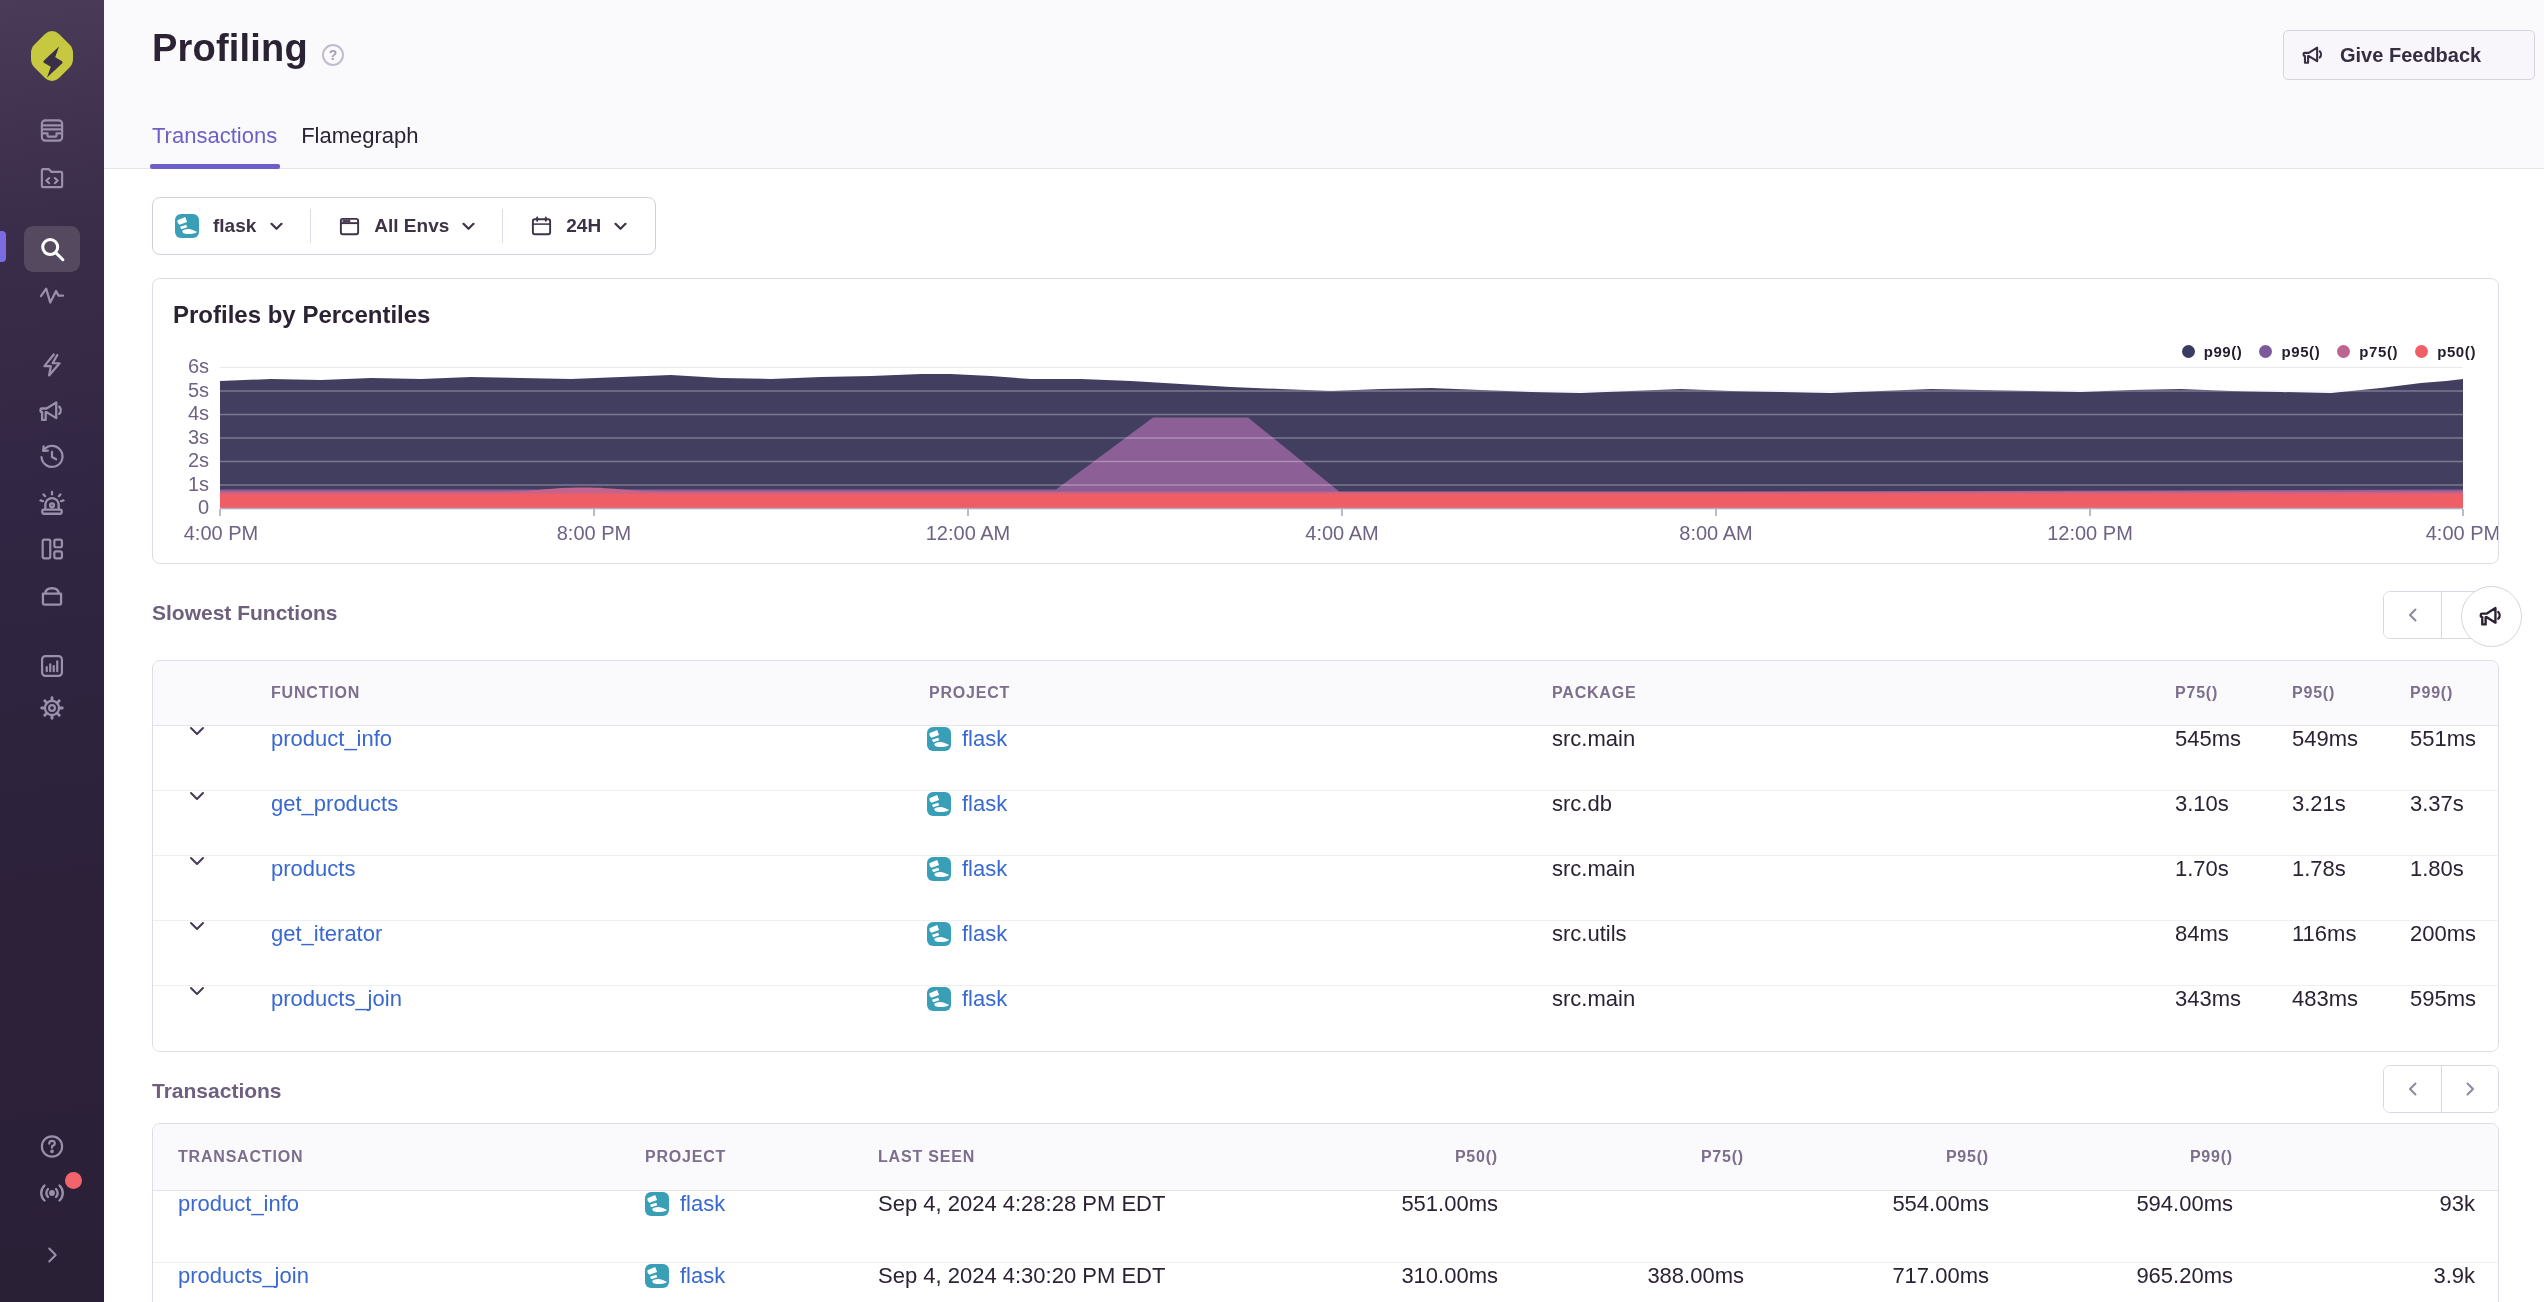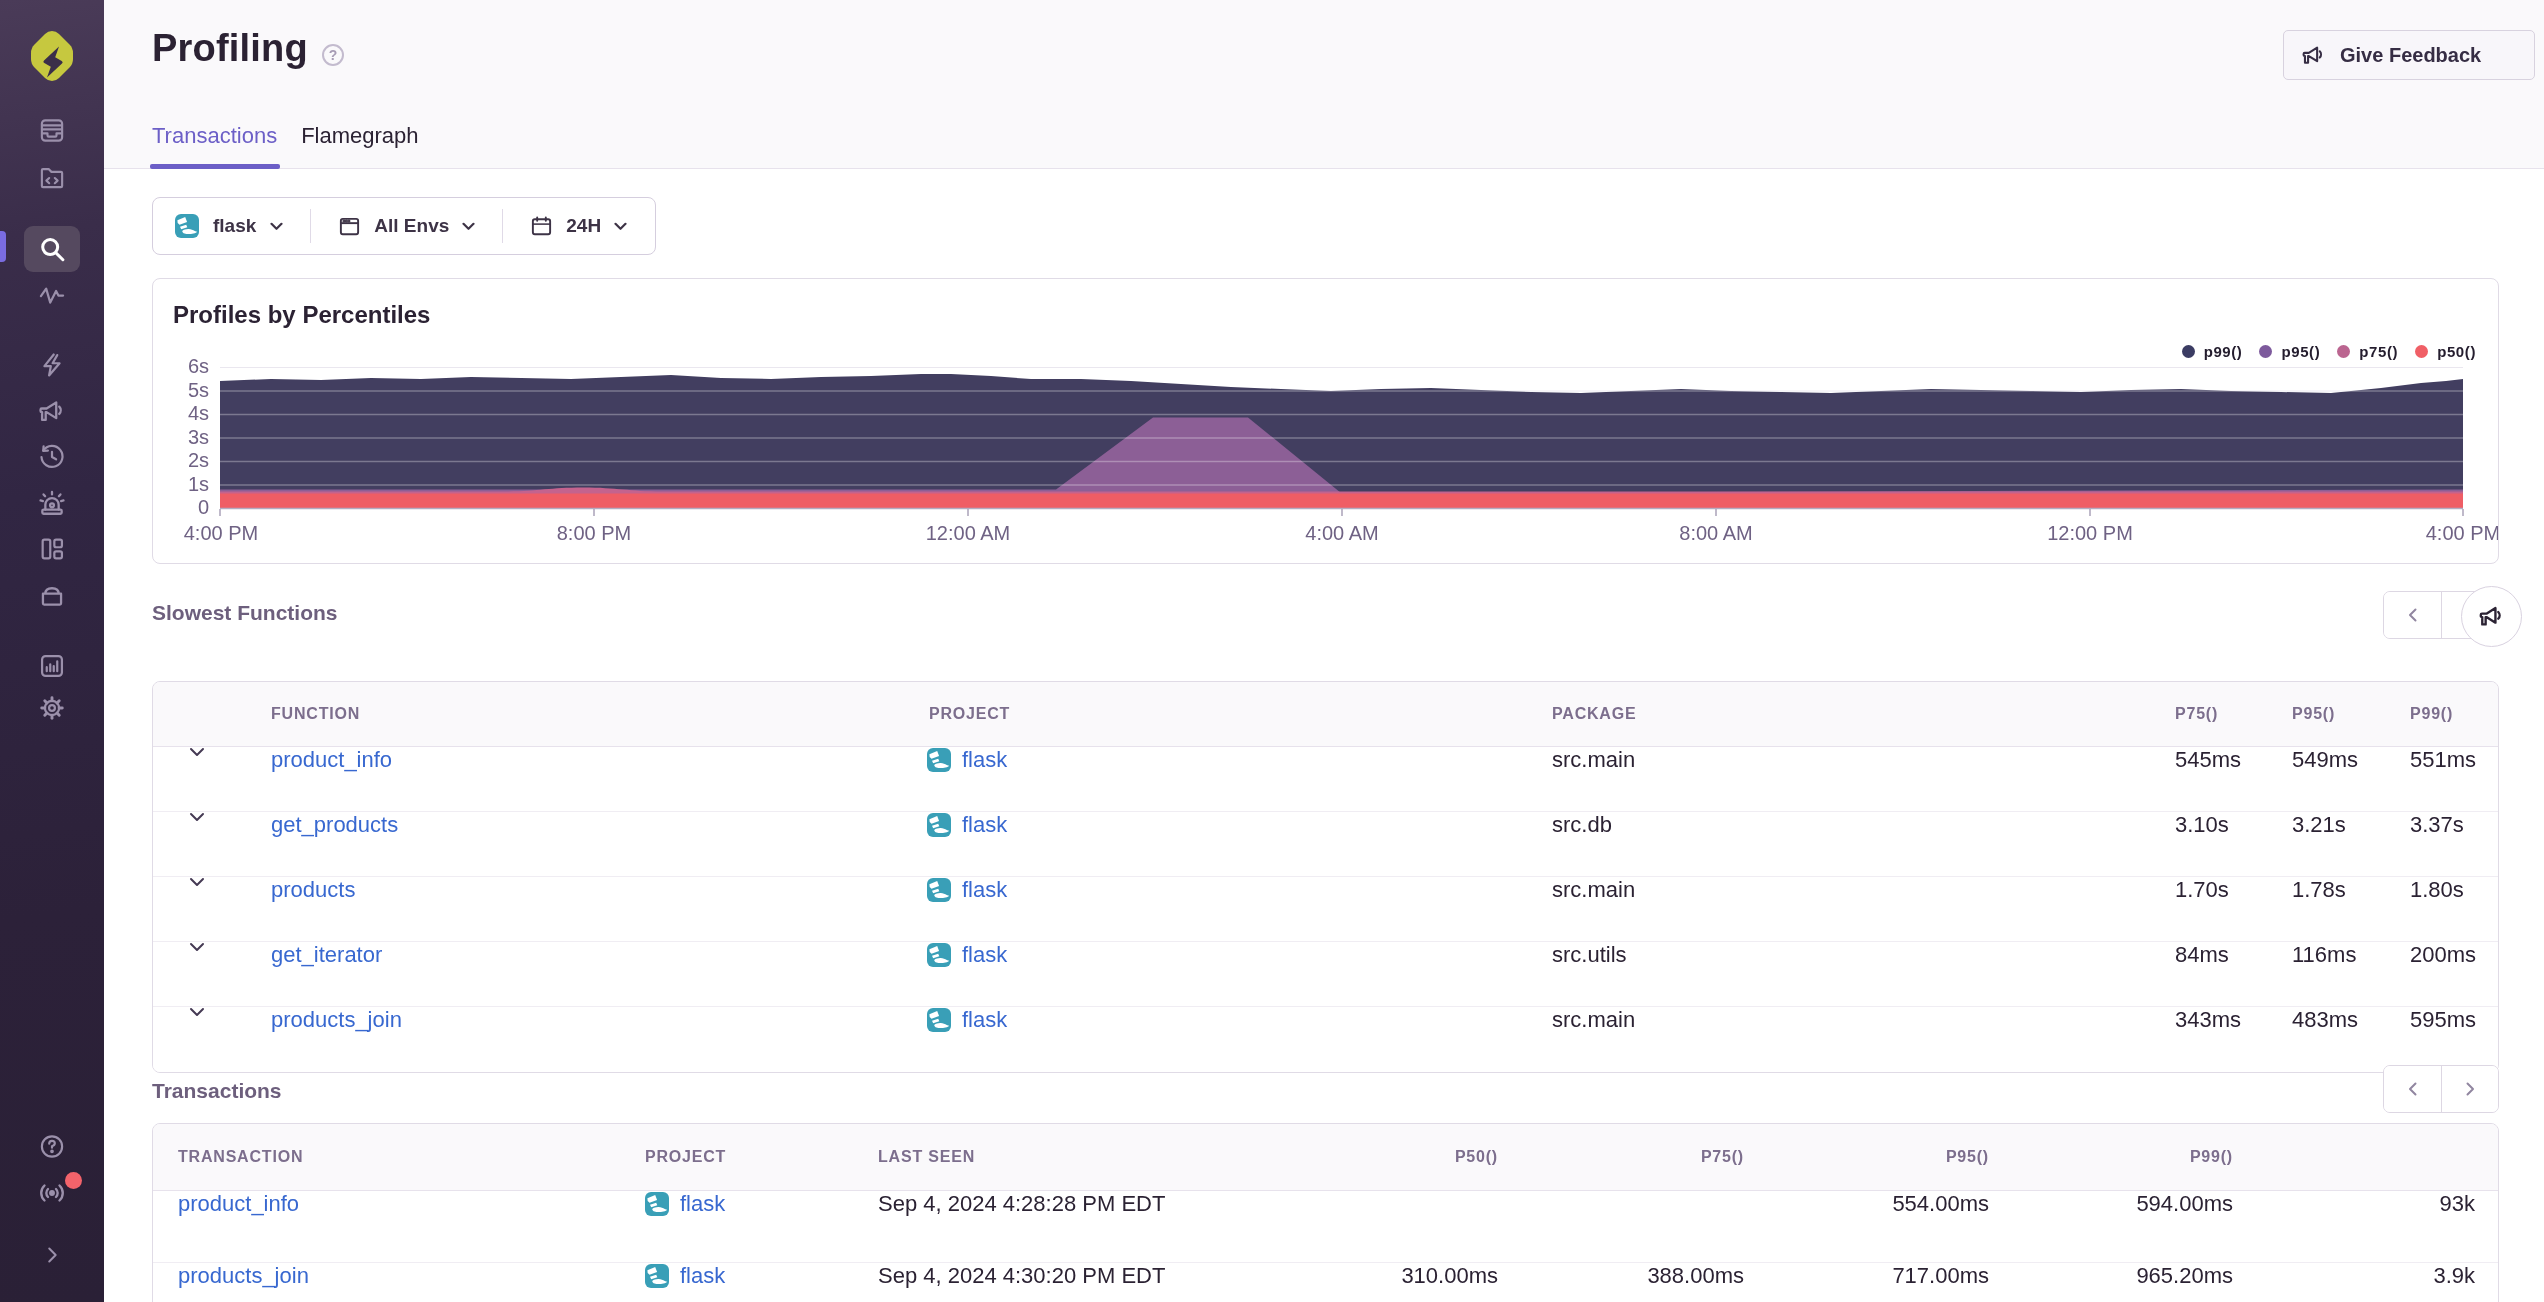--- a/index.html
+++ b/index.html
@@ -283,21 +283,21 @@
             <path d="M5.5 2.5 L11 8 L5.5 13.5"></path>
           </svg>
         </div>
     </div>
     <div class="fcircle">
       <svg width="27" height="27" viewBox="0 0 24 24" fill="none" stroke="#2b2233" stroke-width="2.1" stroke-linecap="round" stroke-linejoin="round">
         <path d="M3.5 9.5 H7.5 L15.5 4.5 V17.5 L7.5 12.5 H6.8 V19 H3.8 V12.5 H3.5 Q2.5 12.5 2.5 11.5 V10.5 Q2.5 9.5 3.5 9.5 Z"></path>
         <path d="M18 8 A4.3 4.3 0 0 1 18 14"></path>
       </svg>
     </div>
-    <div class="gridwrap" style="left:48px; top:681px; width:2347px; height:392px">
+    <div class="gridwrap" style="left:48px; top:660px; width:2347px; height:392px">
       <div class="ghead" style="height:65px">
         <div class="gh" style="left:118px">FUNCTION</div>
         <div class="gh" style="left:776px">PROJECT</div>
         <div class="gh" style="left:1399px">PACKAGE</div>
         <div class="gh" style="left:2022px">P75()</div>
         <div class="gh" style="left:2139px">P95()</div>
         <div class="gh" style="left:2257px">P99()</div>
       </div>
 
       <div class="grow" style="height:65px">
@@ -453,20 +453,21 @@
             <span class="ptile">
               <svg width="24" height="24" viewBox="0 0 24 24">
                 <rect width="24" height="24" rx="6" fill="#399fb7"></rect>
                 <path fill="#fff" d="M2.4 6.2 L10.2 2.9 L12.1 8.0 L4.5 10.7 L2.7 9.1 Z"></path>
                 <path fill="#fff" d="M5.0 12.7 L11.2 10.7 L12.3 13.2 L6.2 15.3 Z M7.2 16.9 C8.9 15.8 11.2 15.0 13.6 15.1 C16.1 15.2 18.0 16.2 19.8 17.1 C20.7 17.5 21.5 17.7 22.2 17.8 C21.8 18.6 20.3 19.2 18.5 19.5 C15.0 20.2 11.6 20.2 9.6 19.5 C8.1 19.0 7.3 18.1 7.2 16.9 Z"></path>
               </svg>
               <a class="link">flask</a>
             </span>
           </div>
         <div class="gc" style="left:725px">Sep 4, 2024 4:28:28 PM EDT</div>
+        <div class="gc right" style="left:1145px; width:200px">551.00ms</div>
         <div class="gc right" style="left:1636px; width:200px">554.00ms</div>
         <div class="gc right" style="left:1880px; width:200px">594.00ms</div>
         <div class="gc right" style="left:2102px; width:220px">93k</div>
       </div>
       <div class="grow" style="height:72px">
         <div class="gc" style="left:25px">
             <a class="link">products_join</a>
           </div>
         <div class="gc" style="left:492px">
             <span class="ptile">

